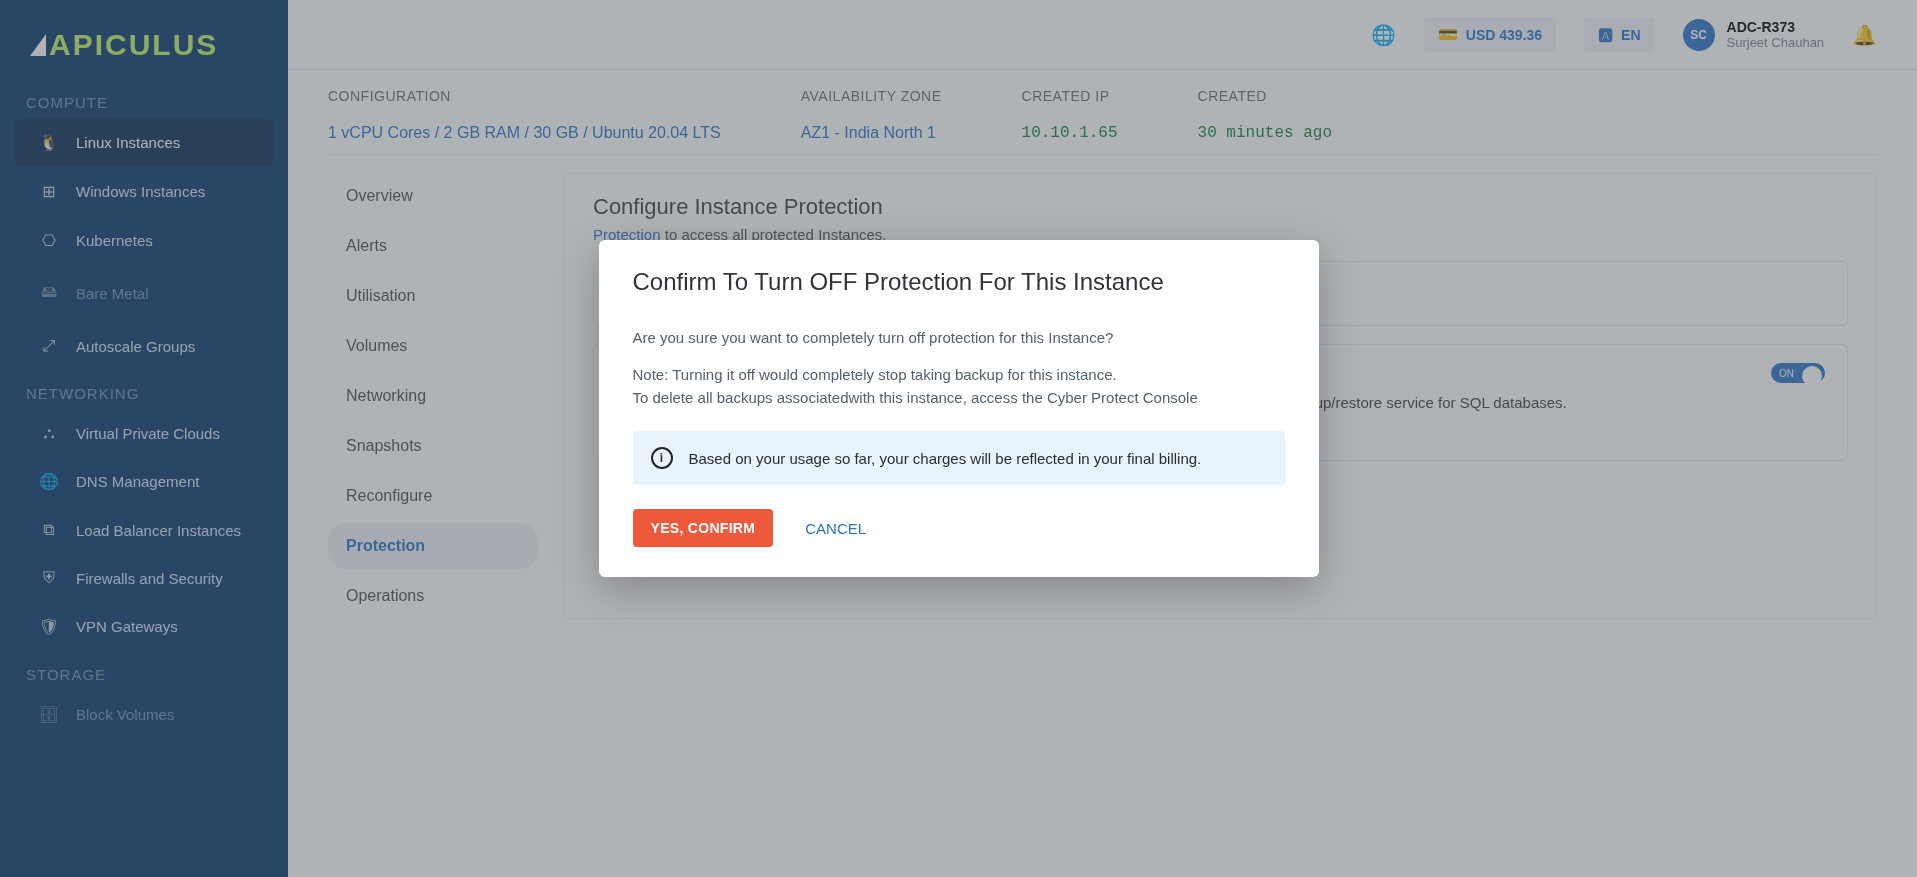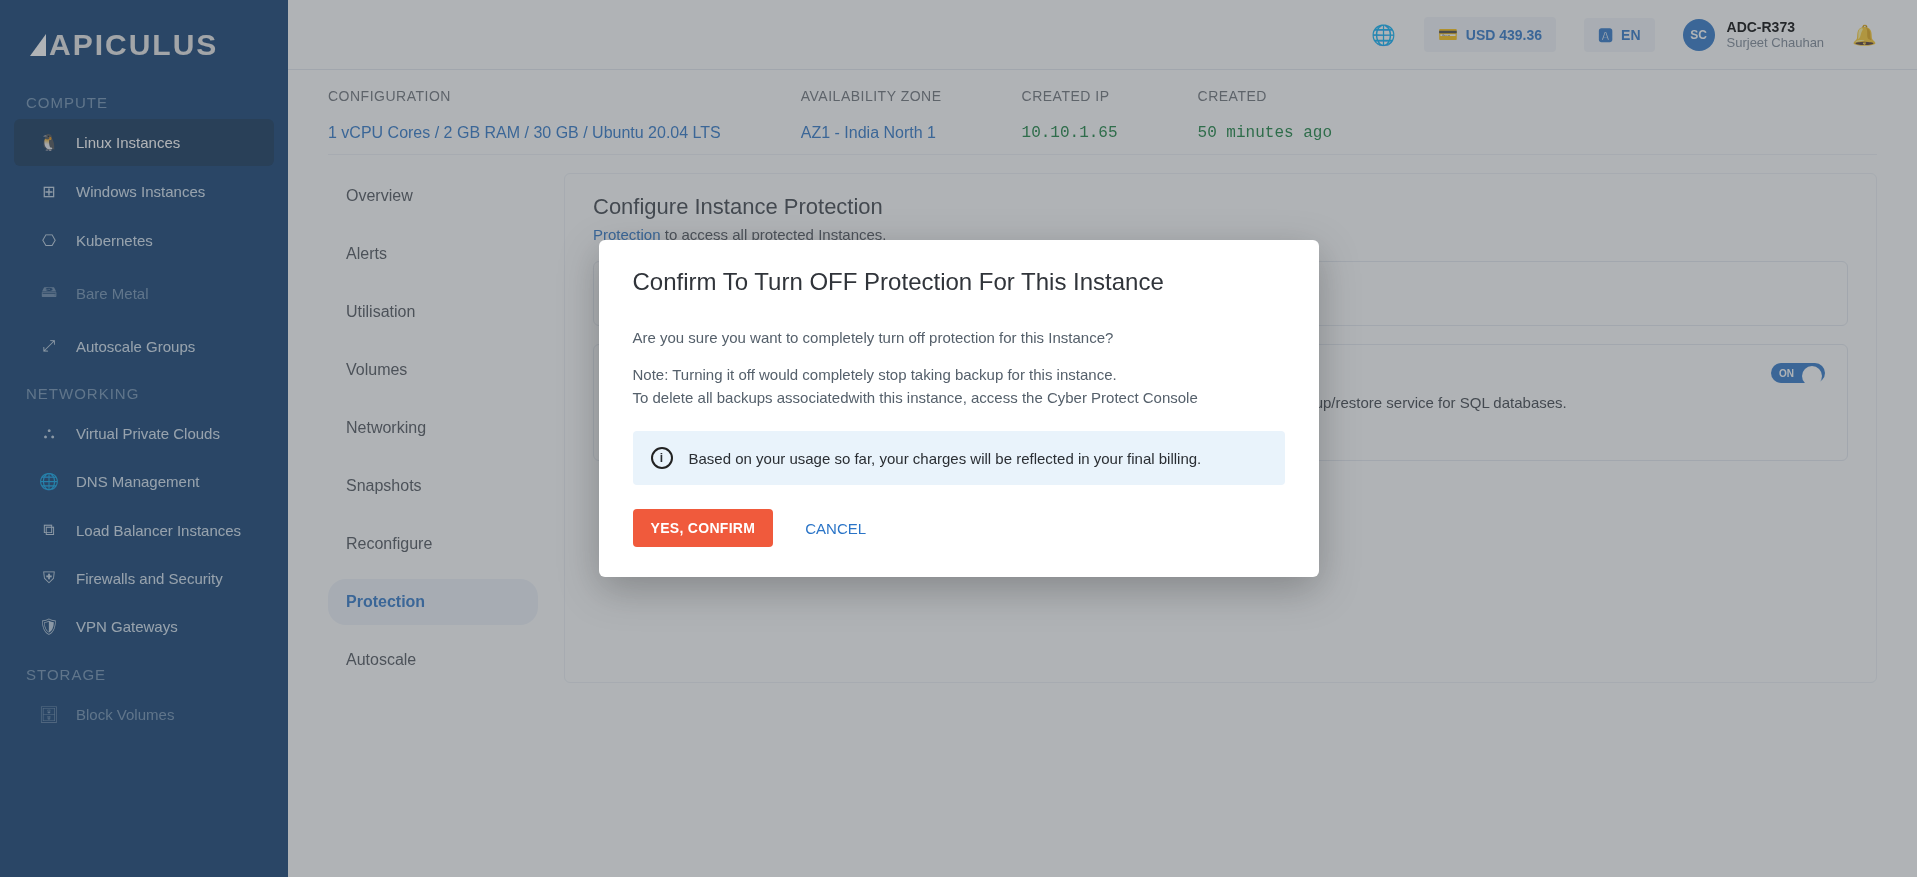--- a/index.html
+++ b/index.html
@@ -11,21 +11,21 @@
     width: 288px; flex: 0 0 288px;
     background: #0c3a6d;
     color: #cfe0f1;
     display: flex; flex-direction: column;
     overflow: hidden;
   }
   .logo-wrap { padding: 28px 30px 18px; }
   .logo {
     font-family: Arial, sans-serif;
     font-weight: 800; letter-spacing: 2px;
-    color: #e5e5e5; font-size: 30px; display:flex; align-items:center; gap:2px;
+    color: #bef264; font-size: 30px; display:flex; align-items:center; gap:2px;
   }
   .logo .tri {
     width:0;height:0;border-left:16px solid transparent;border-right:0 solid transparent;border-bottom:22px solid #fff; margin-right:1px;
   }
   .section-label {
     padding: 14px 26px 6px;
     font-size: 15px; letter-spacing: 1px;
     color: #6e8fb1;
   }
   .nav { list-style:none; }
@@ -67,21 +67,21 @@
 
   
   .content { flex:1; overflow:auto; padding: 18px 40px 40px; background:#fff; }
   .meta-row { display:flex; gap:80px; border-bottom:1px solid #eef1f6; padding-bottom:12px; margin-bottom:18px; }
   .meta-col { display:flex; flex-direction:column; gap:20px; }
   .meta-col .label { color:#6a6f76; letter-spacing:.5px; font-size:14px; }
   .meta-col .val { color:#2a74c7; font-size:16px; }
   .meta-col .val.plain { color:#15803d;font-family:Liberation Mono, monospace; }
 
   .layout { display:flex; gap:26px; }
-  .tabs { width:210px; display:flex; flex-direction:column; gap:12px; }
+  .tabs { width:210px; display:flex; flex-direction:column; gap:4px; }
   .tab {
     padding:14px 18px; border-radius:18px; font-size:16px; color:#4a4f57; cursor:pointer;
   }
   .tab.active { background:#eef3fa; color:#2a74c7; font-weight:600; }
 
   .panel {
     flex:1; border:1px solid #eef1f6; border-radius:6px;
     padding:20px 28px 28px; background:#fff;
   }
   .panel h2 { font-size:22px; font-weight:500; color:#3a3f46; margin-bottom:6px; }
@@ -89,21 +89,21 @@
   .link { color:#2a74c7; }
   .card {
     border:1px solid #e5e9f0; border-radius:6px; padding:18px 22px 22px; margin-top:18px;
   }
   .card h3 { font-weight:700; color:#272b31; font-size:16px; margin-bottom:8px; display:flex; align-items:center; justify-content:space-between;}
   .card p { color:#3a3f46; font-size:15px; line-height:1.55; }
   .bold { font-weight:700; }
 
   .toggle {
     width:54px;height:20px;border-radius:13px;background:#2a74c7;
-    position:relative; color:#fff; font-size:10px; font-weight:700;
+    position:relative; color:#fff; font-size:10px; font-weight:400;
     display:flex; align-items:center; padding-left:8px;
   }
   .toggle::after{
     content:""; position:absolute; right:3px; top:3px;
     width:20px;height:20px;border-radius:50%;background:#fff;
   }
 
   
   .overlay {
     position:fixed; inset:0; background:rgba(80,86,94,.45);
@@ -238,35 +238,35 @@
       <div class="meta-col">
         <span class="label">AVAILABILITY ZONE</span>
         <span class="val">AZ1 - India North 1</span>
       </div>
       <div class="meta-col">
         <span class="label">CREATED IP</span>
         <span class="val plain">10.10.1.65</span>
       </div>
       <div class="meta-col">
         <span class="label">CREATED</span>
-        <span class="val plain">50 minutes ago</span>
+        <span class="val plain">30 minutes ago</span>
       </div>
     </div>
 
     <div class="layout">
       <div class="tabs" id="tab-list">
           <div class="tab">Overview</div>
           <div class="tab">Alerts</div>
           <div class="tab">Utilisation</div>
           <div class="tab">Volumes</div>
           <div class="tab">Networking</div>
           <div class="tab">Snapshots</div>
           <div class="tab">Reconfigure</div>
           <div class="tab active">Protection</div>
-          <div class="tab">Autoscale</div>
+          <div class="tab">Operations</div>
         </div>
 
       <div class="panel">
         <h2>Configure Instance Protection</h2>
         <p class="lead">
           <span class="link">Protection</span><span> to access all protected Instances.</span>
         </p>
 
         <div class="card">
           <p>service for OS, disks and file-systems.</p>

